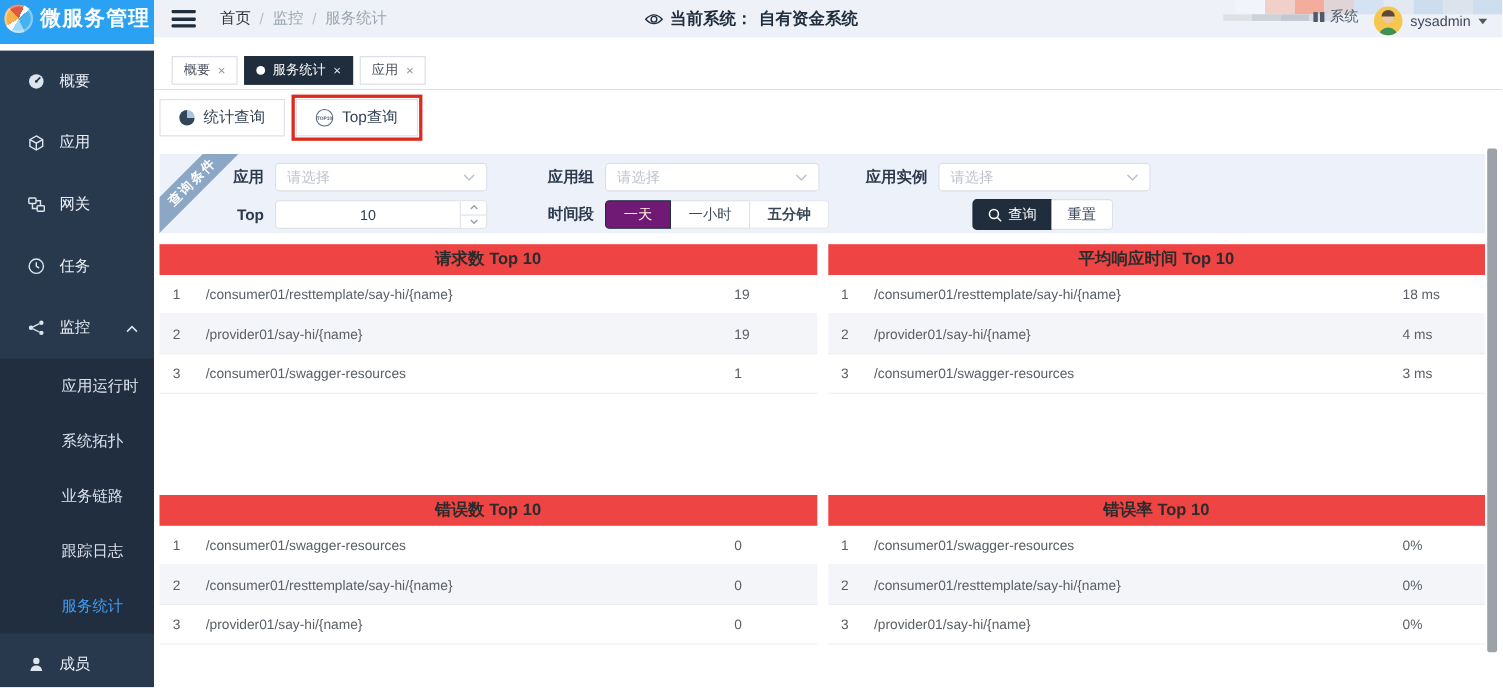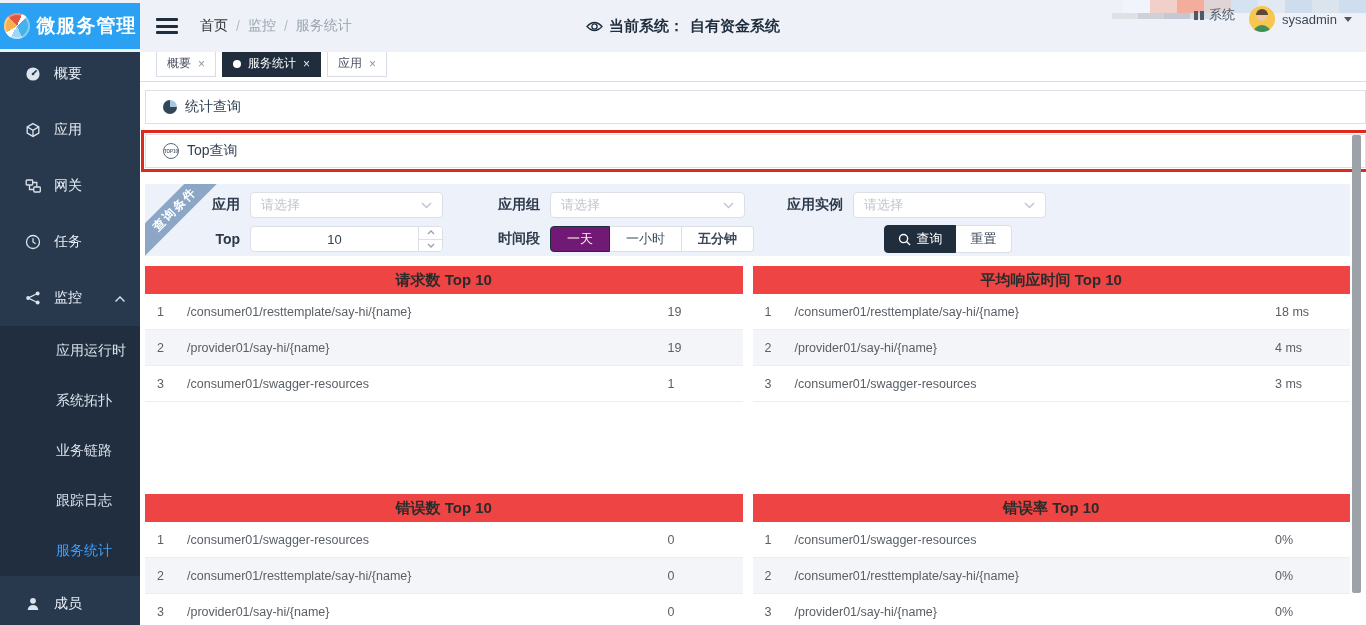--- a/index.html
+++ b/index.html
@@ -1,21 +1,21 @@
 <!DOCTYPE html>
 <html><head>
 <meta charset="utf-8">
 <style>
   * { margin:0; padding:0; box-sizing:border-box; }
   html,body { width:1366px; height:625px; }
   body { font-family:"Liberation Sans","DejaVu Sans",sans-serif; background:#fff; overflow:hidden; }
   .screen { position:relative; width:1366px; height:625px; background:#fff; overflow:hidden; }
 
   
-  .header { position:absolute; top:0; left:0; width:1366px; height:52px; background:#eef2f8; display:flex; align-items:center; z-index:6; }
+  .header { position:absolute; top:0; left:0; width:1366px; height:34px; background:#eef2f8; display:flex; align-items:center; z-index:6; }
   .logo { width:140px; height:46px; background:#2aa1f3; display:flex; align-items:center; justify-content:center; gap:7px; flex:none; }
   .logo-swirl { width:26px; height:26px; border-radius:50%; background:conic-gradient(from 210deg,#ffffff 0 8%,#f6b04e 8% 30%,#e2573f 30% 48%,#ffffff 48% 55%,#45b2ee 55% 85%,#9ed6f5 85% 100%); box-shadow:inset 0 0 0 2px rgba(255,255,255,.35); }
   .logo-text { color:#fff; font-size:19px; font-weight:bold; letter-spacing:1px; }
   .hamburger { margin-left:16px; width:22px; height:16px; display:flex; flex-direction:column; justify-content:space-between; cursor:pointer; }
   .hamburger i { display:block; height:3px; background:#1f2d3d; border-radius:1px; }
   .breadcrumb { display:flex; align-items:center; gap:8px; margin-left:22px; font-size:14px; }
   .bc-home { color:#303133; }
   .bc-sep { color:#b6bfca; }
   .bc-dim { color:#9aa5b1; }
   .cur-sys { position:absolute; left:50%; transform:translateX(-50%); display:flex; align-items:center; gap:6px; color:#1f2d3d; font-size:15px; font-weight:600; }
@@ -47,21 +47,21 @@
   
   .main { position:absolute; top:46px; left:140px; width:1226px; height:579px; background:#fff; }
 
   .tabbar { height:36px; display:flex; align-items:center; gap:6px; padding-left:16px; border-bottom:1px solid #d8dce5; background:#fff; }
   .tab { height:26px; display:flex; align-items:center; gap:7px; padding:0 10px; border:1px solid #d8dce5; background:#fff; color:#495060; font-size:12px; cursor:pointer; }
   .tab .close { font-size:12px; color:#909399; line-height:1; }
   .tab.active { background:#1f2d3d; border-color:#1f2d3d; color:#fff; }
   .tab.active .close { color:#e8ebf0; }
   .tab-dot { width:8px; height:8px; border-radius:50%; background:#fff; }
 
-  .subtabs { padding:8px 0 0 5px; display:flex; gap:10px; background:#fff;flex-direction:column; }
+  .subtabs { padding:8px 0 0 5px; display:flex; gap:10px; background:#fff; }
   .subtab { height:34px; display:flex; align-items:center; gap:8px; padding:0 17px; border:1px solid #dcdfe6; background:#fff; color:#2f3f52; font-size:14px; cursor:pointer; position:relative; }
   .pie-icon { width:14px; height:14px; border-radius:50%; background:conic-gradient(#a9c6e0 0 25%,#32465a 25% 100%); }
   .top10-icon { width:16px; height:16px; border-radius:50%; border:1.5px solid #5a6678; color:#5a6678; font-size:4.5px; font-weight:bold; display:flex; align-items:center; justify-content:center; letter-spacing:0; }
   .annotation { position:absolute; top:-5px; left:-5px; right:-5px; bottom:-5px; border:3px solid #dd2a1e; pointer-events:none; }
 
   
   .filter-panel { position:relative; margin:16px 16px 0 5px; height:72px; background:#edf1fa; overflow:hidden; }
   .ribbon { position:absolute; top:14px; left:-32px; width:124px; transform:rotate(-45deg); background:#8ca6c6; color:#fff; font-size:12px; font-weight:bold; text-align:center; padding:3px 0; letter-spacing:2px; }
   .frow { display:flex; align-items:center; height:26px; margin-top:8px; }
   .flabel { color:#2d3a4b; font-size:14px; font-weight:bold; text-align:right; padding-right:10px; }

